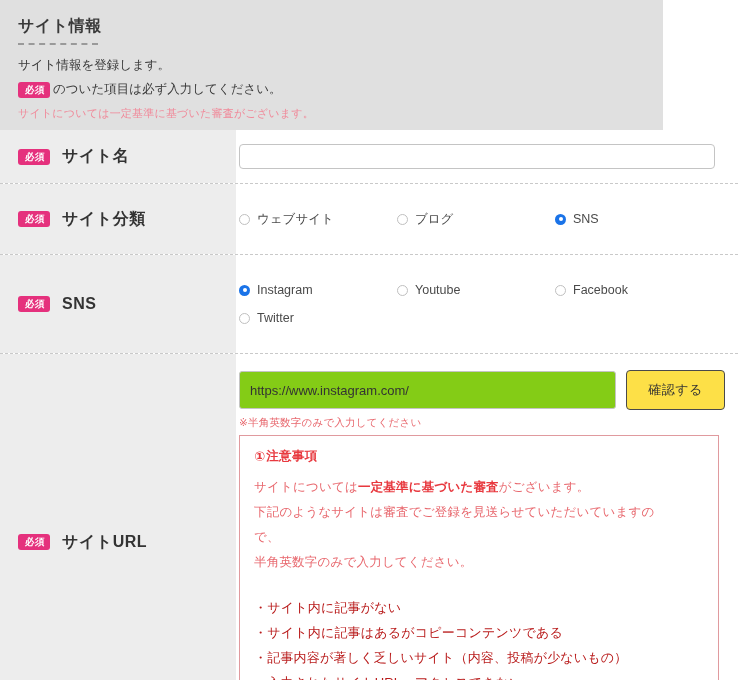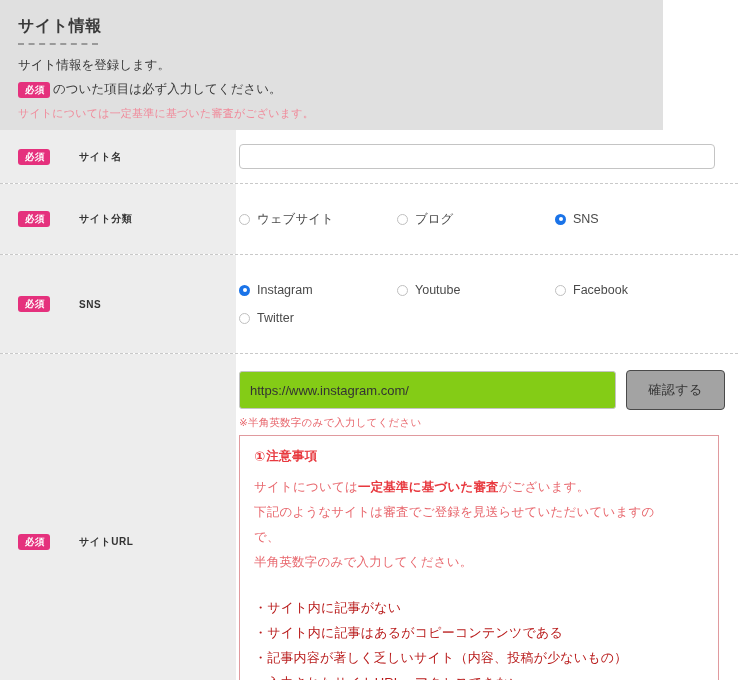--- a/index.html
+++ b/index.html
@@ -103,25 +103,24 @@
     display: flex;
     align-items: center;
     padding-left: 18px;
   }
   .label-inner {
     display: flex;
     align-items: center;
     gap: 12px;
   }
   .label-text {
-    font-size: 10px;
+    font-size: 16px;
     font-weight: bold;
     color: #333333;
     letter-spacing: 0.5px;
-    margin-left: 17px;
   }
   .row-field {
     flex: 1 1 auto;
     background: #ffffff;
     padding: 14px 0 14px 3px;
     display: flex;
     flex-direction: column;
     justify-content: center;
   }
 
@@ -209,21 +208,21 @@
     font-family: "Liberation Sans", sans-serif;
     color: #333333;
     padding: 0 10px;
     outline: none;
   }
   .confirm-btn {
     width: 99px;
     height: 40px;
     border: 1px solid #4a4a4a;
     border-radius: 4px;
-    background: #a3a3a3;
+    background: #fde047;
     font-size: 13px;
     font-family: "Liberation Sans", sans-serif;
     color: #333333;
     cursor: pointer;
     letter-spacing: 0.5px;
   }
   .url-hint {
     font-size: 10.5px;
     color: #e8686e;
     margin-top: 6px;

